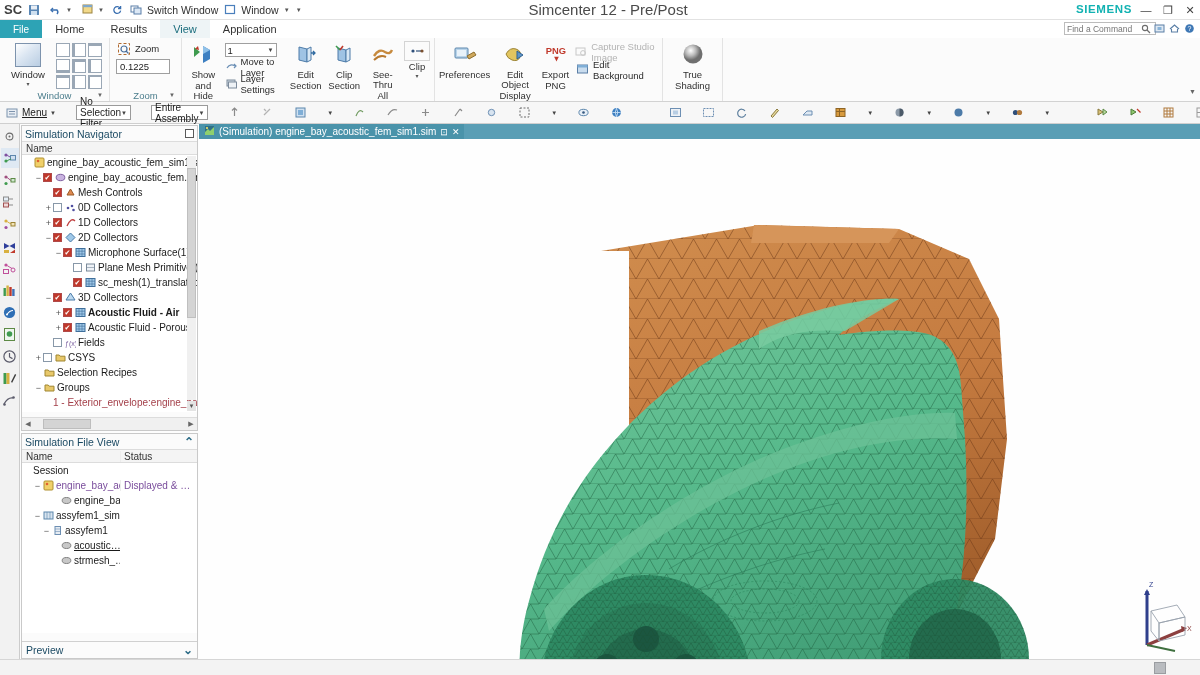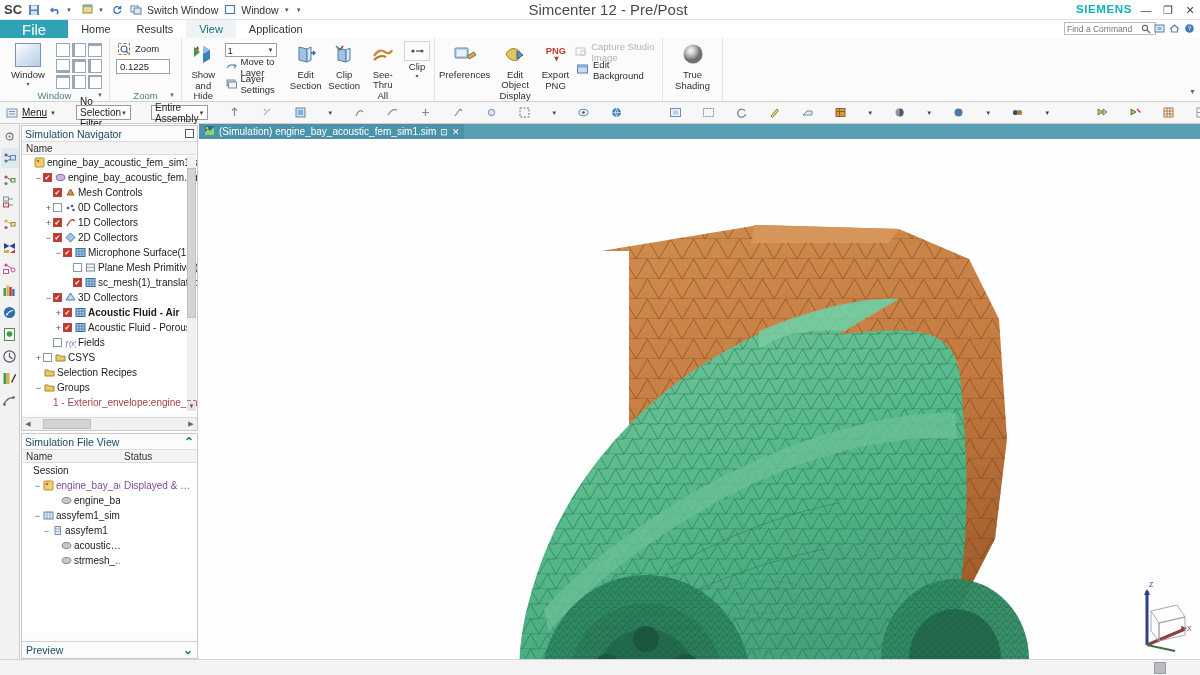--- a/index.html
+++ b/index.html
@@ -35,22 +35,22 @@
   }
   .wbtns { position:absolute; right:4px; top:0; height:20px; display:flex; align-items:center; gap:10px; }
   .wbtn { font-size:11px; color:#444; width:12px; text-align:center; }
 
   
   .tabstrip {
     position:absolute; left:0; top:20px; width:1200px; height:18px;
     background:#ffffff; display:flex; align-items:stretch;
   }
   .tab-file {
-    background:#2da3b5; color:#fff; padding:0 22px; display:flex; align-items:center;
-    font-size:15px;
+    background:#2da3b5; color:#fff; padding:0 13px; display:flex; align-items:center;
+    font-size:10px;
   }
   .tab { padding:0 13px; display:flex; align-items:center; font-size:11px; color:#333; }
   .tab.active { background:#eef4f6; color:#1b6d7d; }
   .find-wrap { position:absolute; right:44px; top:22px; width:92px; height:13px;
     border:1px solid #bcbcbc; background:#fff; display:flex; align-items:center;
     padding:0 2px; }
   .find-wrap input {
     border:none; outline:none; font-size:8.5px; color:#9a9a9a; width:72px;
     font-family:"Liberation Sans",sans-serif; background:transparent;
   }
@@ -1042,21 +1042,21 @@
           <div class="fv-c2" style="color: rgb(26, 26, 26);"></div>
         </div>
         <div class="fv-row">
           <div class="fv-c1" style="padding-left: 29px;">
             <span class="exp"></span>
             <span class="tico">
               <svg width="11" height="11" viewBox="0 0 11 11">
                 <ellipse cx="5.5" cy="5.5" rx="4.3" ry="3" fill="#c8c8c8" stroke="#808080"></ellipse>
               </svg>
             </span>
-            <span style="color: rgb(26, 26, 26);">acoustic…</span>
+            <span style="color: rgb(26, 26, 26); text-decoration: underline;">acoustic…</span>
           </div>
           <div class="fv-c2" style="color: rgb(26, 26, 26);"></div>
         </div>
         <div class="fv-row">
           <div class="fv-c1" style="padding-left: 29px;">
             <span class="exp"></span>
             <span class="tico">
               <svg width="11" height="11" viewBox="0 0 11 11">
                 <ellipse cx="5.5" cy="5.5" rx="4.3" ry="3" fill="#c8c8c8" stroke="#808080"></ellipse>
               </svg>

